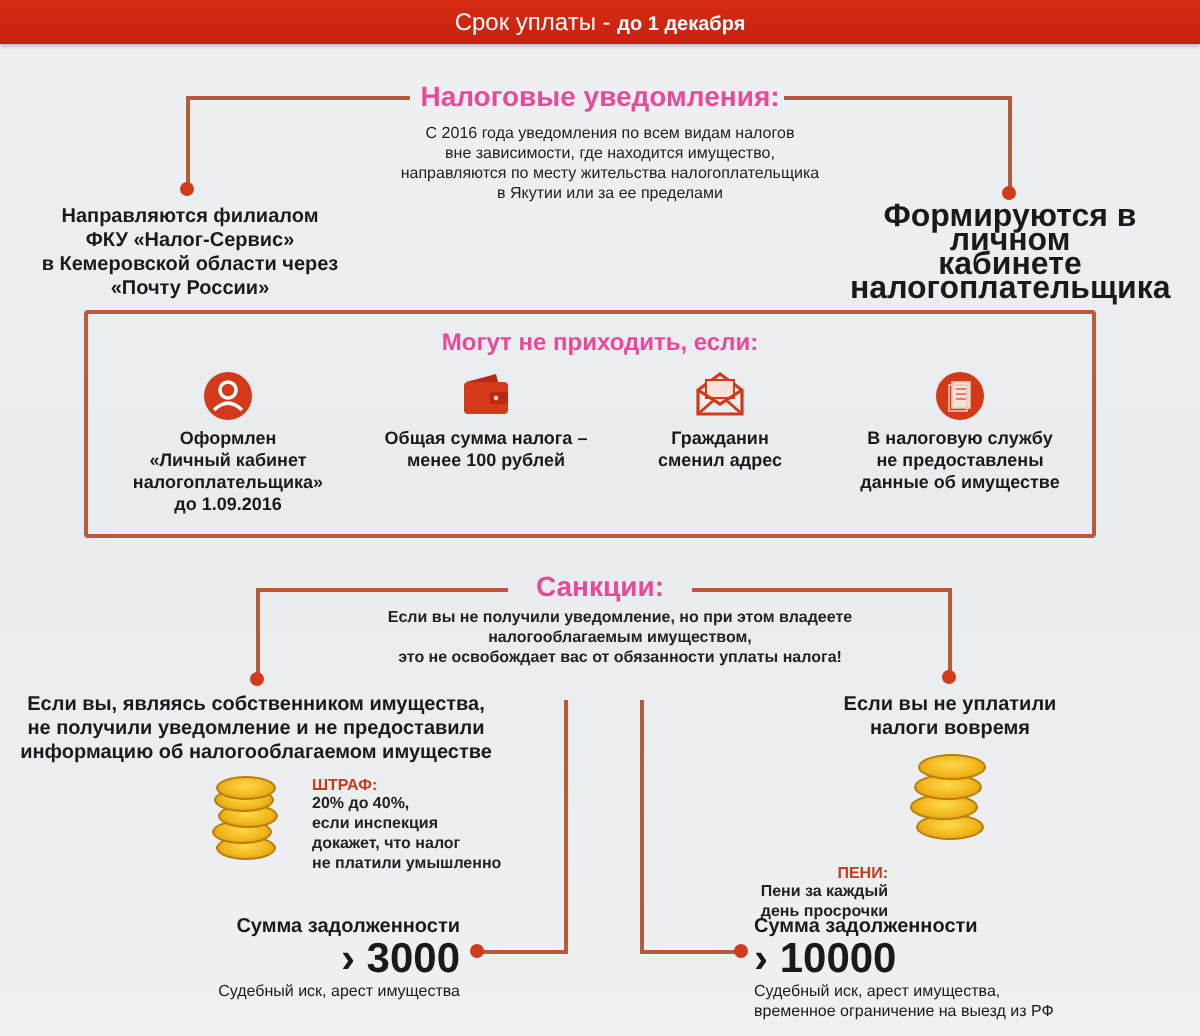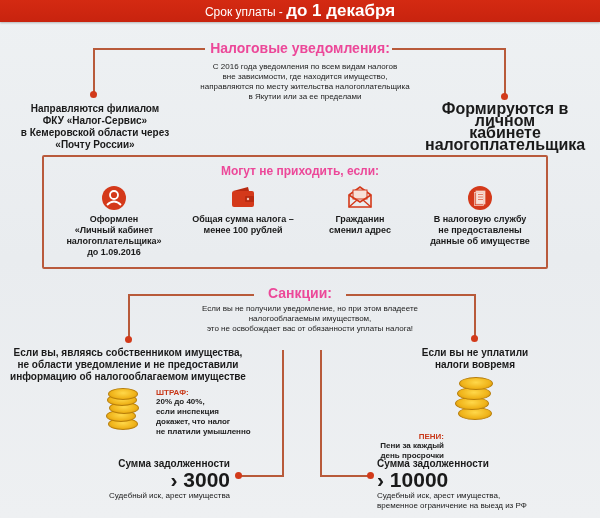--- a/index.html
+++ b/index.html
@@ -12,21 +12,21 @@
   }
   .abs { position: absolute; }
   .header {
     left: 0; top: 0; width: 600px; height: 22px;
     background: linear-gradient(180deg, #d42a12 0%, #c8230e 100%);
     color: #fff; text-align: center;
     font-family: "Liberation Sans", sans-serif;
     font-size: 12px; line-height: 22px;
     box-shadow: 0 1px 2px rgba(0,0,0,0.25);
   }
-  .header .big { font-size: 17px; font-weight: bold; }
+  .header .big { font-size: 10px; font-weight: bold; }
   .section-title {
     font-family: "Liberation Sans", sans-serif;
     font-weight: bold; color: #ec4899;
     text-align: center; white-space: nowrap;
   }
   .line { background: #b85a3a; }
   .dot { width: 7px; height: 7px; border-radius: 50%; background: #d23a1a; }
   .bold-text {
     font-family: "Liberation Sans", sans-serif;
     font-weight: bold; text-align: center; color: #1a1a1a;
@@ -165,36 +165,36 @@
 
 <div class="abs line" style="left:128px; top:294px; width:126px; height:2px;"></div>
 <div class="abs line" style="left:128px; top:294px; width:2px; height:43px;"></div>
 <div class="abs dot" style="left:125px; top:336px;"></div>
 <div class="abs line" style="left:346px; top:294px; width:128px; height:2px;"></div>
 <div class="abs line" style="left:474px; top:294px; width:2px; height:42px;"></div>
 <div class="abs dot" style="left:471px; top:335px;"></div>
 
 <div class="abs section-title" style="left:250px; top:284px; width:100px; font-size:14px; line-height:18px;">Санкции:</div>
 
-<div class="abs small-text" style="left:160px; top:304px; width:300px; font-weight:normal;">
+<div class="abs small-text" style="left:160px; top:304px; width:300px; font-weight:bold;">
   <div>Если вы не получили уведомление, но при этом владеете</div>
   <div>налогооблагаемым имуществом,</div>
   <div>это не освобождает вас от обязанности уплаты налога!</div>
 </div>
 
 <div class="abs line" style="left:282px; top:350px; width:2px; height:126px;"></div>
 <div class="abs line" style="left:238px; top:475px; width:46px; height:2px;"></div>
 <div class="abs dot" style="left:235px; top:472px;"></div>
 <div class="abs line" style="left:320px; top:350px; width:2px; height:126px;"></div>
 <div class="abs line" style="left:320px; top:475px; width:50px; height:2px;"></div>
 <div class="abs dot" style="left:367px; top:472px;"></div>
 
 <div class="abs bold-text" style="left:8px; top:347px; width:240px; font-size:10px; line-height:12px;">
   <div>Если вы, являясь собственником имущества,</div>
-  <div>не области уведомление и не предоставили</div>
+  <div>не получили уведомление и не предоставили</div>
   <div>информацию об налогооблагаемом имуществе</div>
 </div>
 
 <div class="abs coins" style="left:106px; top:388px; width:34px; height:46px;">
   <div class="coin" style="left:2px; top:30px;"></div>
   <div class="coin" style="left:0px; top:22px;"></div>
   <div class="coin" style="left:3px; top:14px;"></div>
   <div class="coin" style="left:1px; top:6px;"></div>
   <div class="coin" style="left:2px; top:0px;"></div>
 </div>

